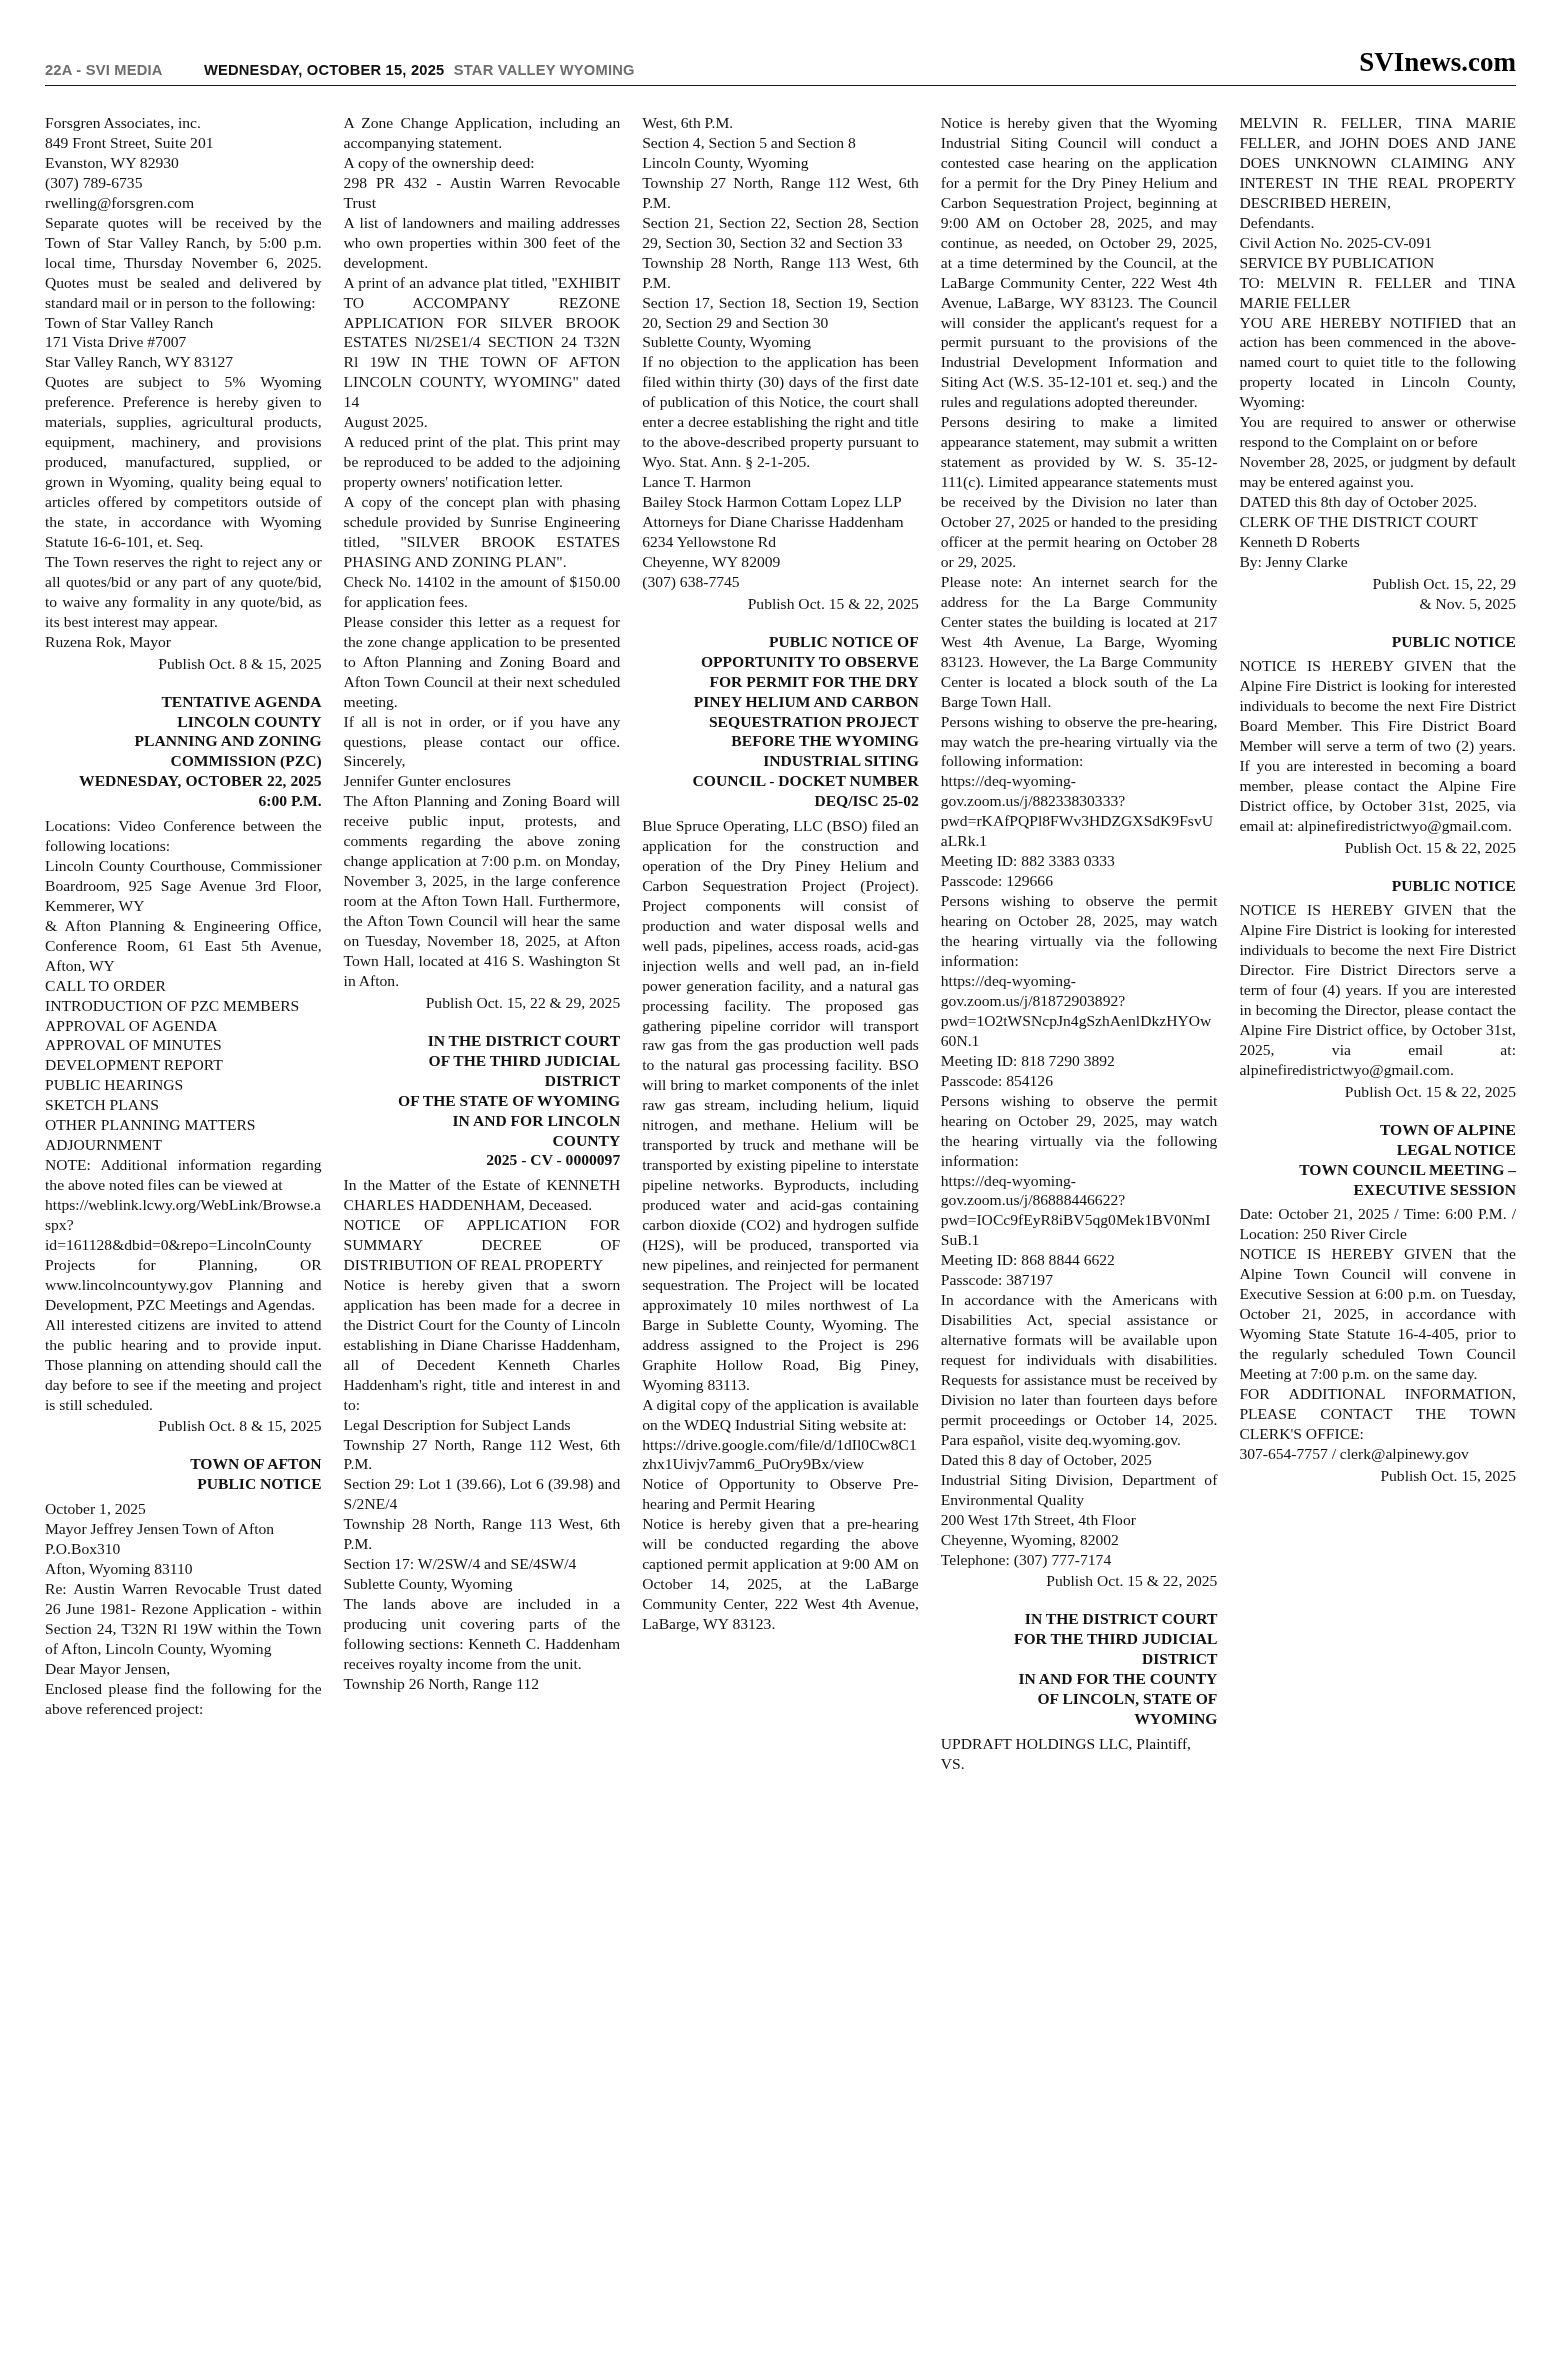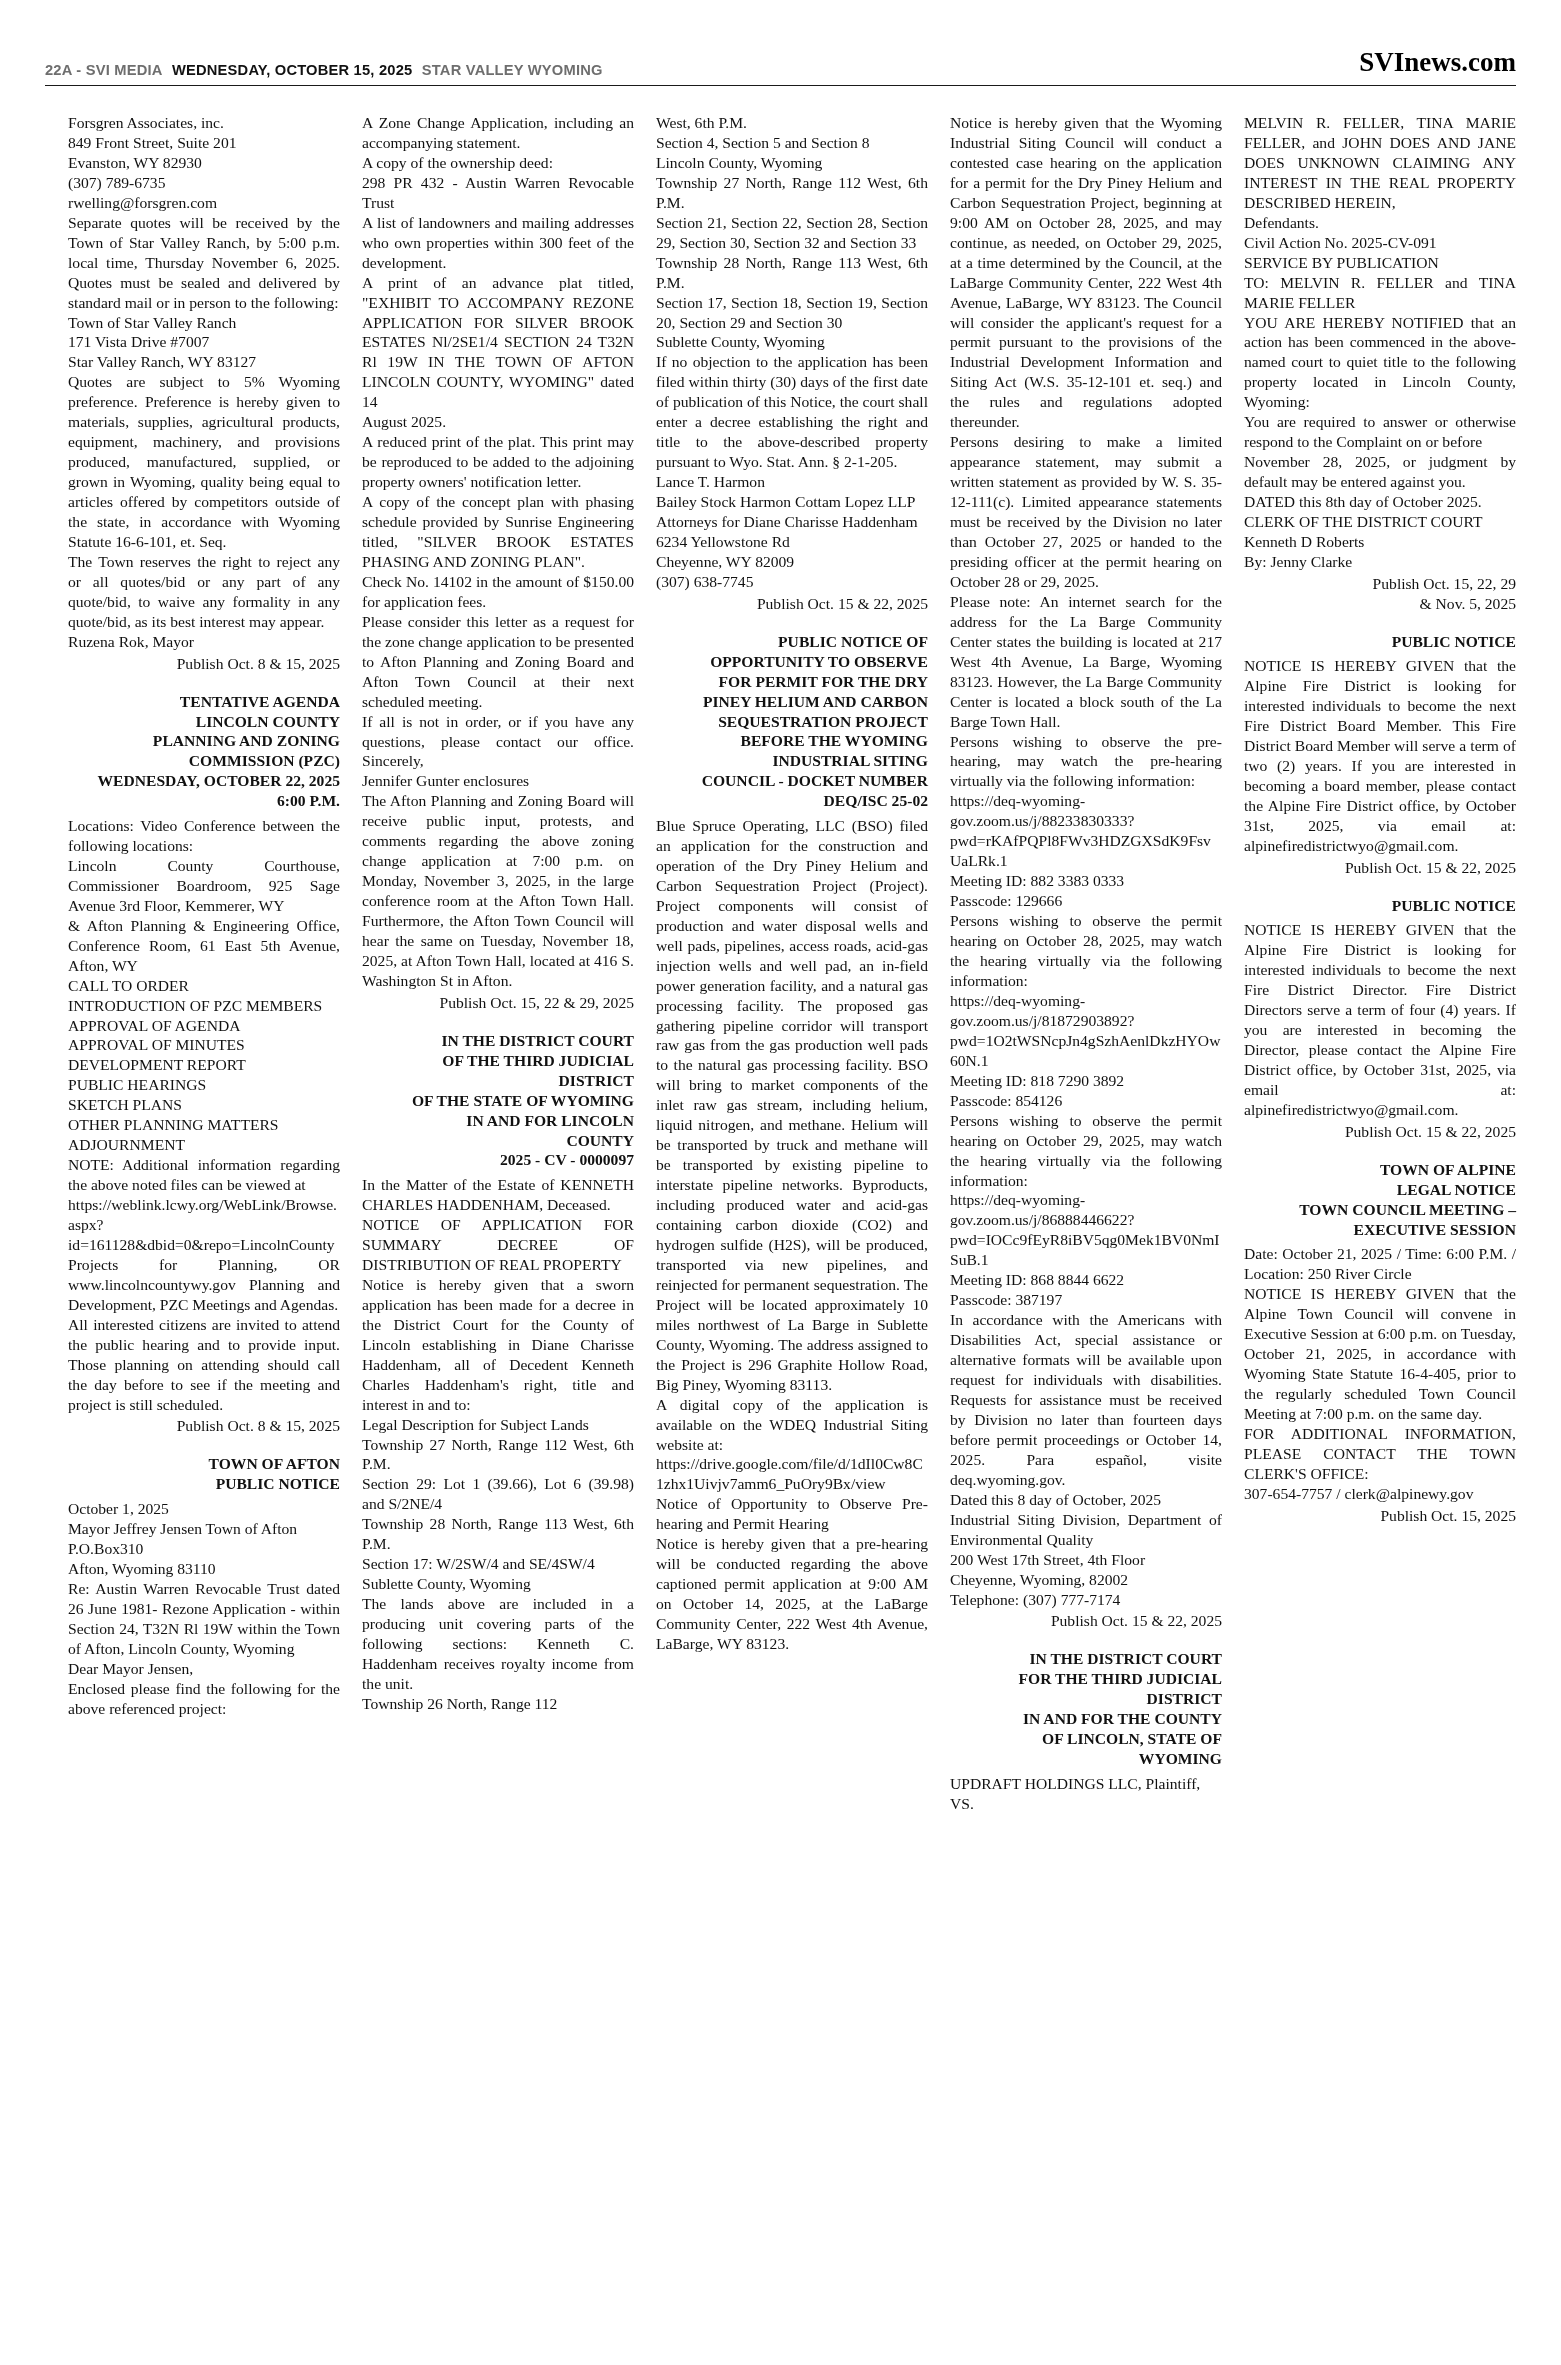--- a/index.html
+++ b/index.html
@@ -15,34 +15,33 @@
   }
   .masthead {
     display:flex; justify-content:space-between; align-items:flex-end;
   }
   .mh-left {
     font-family:"Liberation Sans", sans-serif;
     font-size:14.7px; font-weight:700; color:#6e6e6e;
     letter-spacing:0.2px;
   }
   .mh-left .sep { margin:0 4.7px 0 4.7px; }
-  .mh-date { color:#111; }
+  .mh-date { color:#111;margin-left:32px; }
   .mh-right {
     font-family:"Liberation Serif", serif;
     font-size:27px; font-weight:700; color:#000;
   }
   .rule {
     border-top:1.9px solid #1a1a1a;
     margin-top:6.6px;
     margin-bottom:27.4px;
   }
   .columns {
     display:flex;
     gap:22px;
-    margin-left:23px;
   }
   .col {
     flex:1 1 0;
     min-width:0;
     font-size:15.6px;
     line-height:1.28;
   }
   .b-p {
     text-align:justify;
     overflow-wrap:anywhere;

